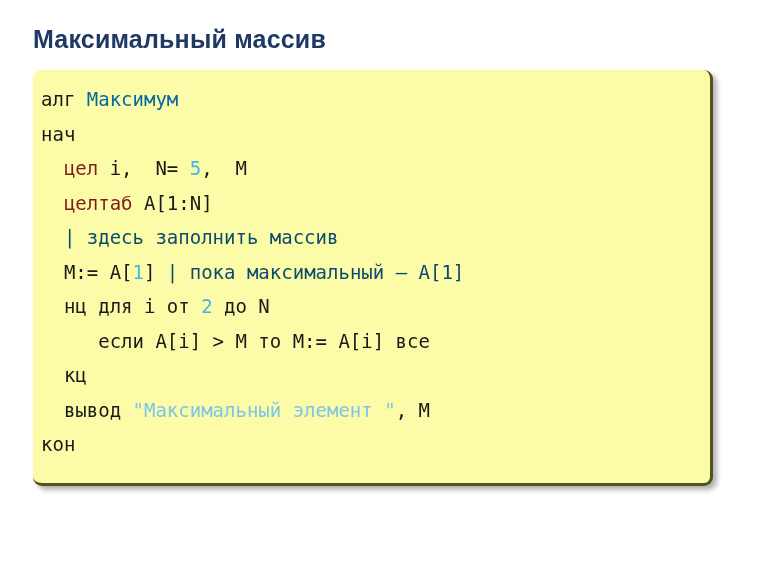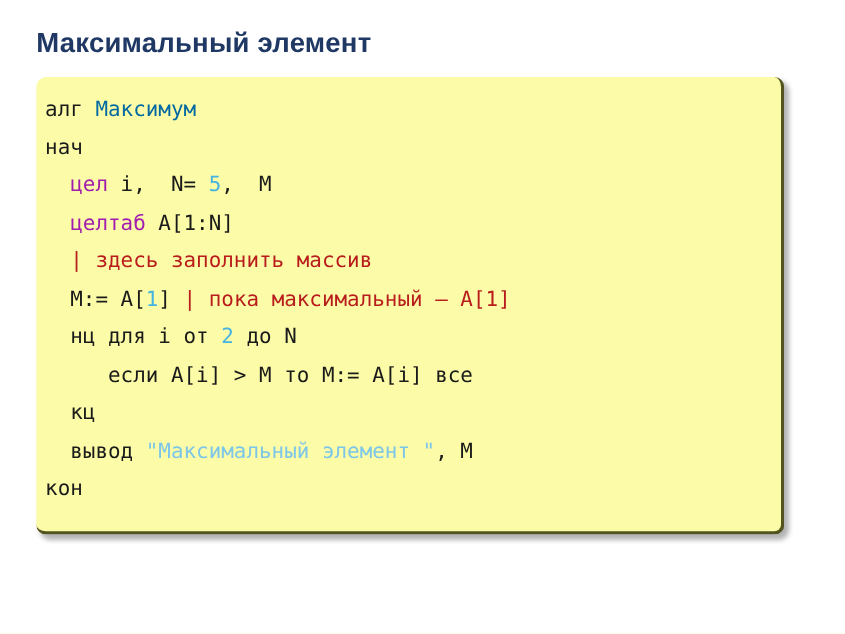--- a/index.html
+++ b/index.html
@@ -62,30 +62,30 @@
     white-space: pre;
   }
 
   .code-line {
     white-space: pre;
     height: 34.5px;
     line-height: 34.5px;
   }
 
   .tok-plain   { color: #1a1a1a; margin-top: 18px; }
-  .tok-keyword { color: #a21caf; }
+  .tok-keyword { color: #7f1d1d; }
   .tok-name    { color: #0369a1; }
   .tok-number  { color: #46b4e0; }
   .tok-string  { color: #7cc6e8; }
-  .tok-comment { color: #b91c1c; }
+  .tok-comment { color: #0c4a6e; }
 </style>
 </head>
 <body>
 
 <div id="slide">
 
-  <div id="slide-title">Максимальный элемент</div>
+  <div id="slide-title">Максимальный массив</div>
 
   <div id="code-panel">
     <div id="code-listing"><div class="code-line"><span class="tok-plain">алг </span><span class="tok-name">Максимум</span></div><div class="code-line"><span class="tok-plain">нач</span></div><div class="code-line"><span class="tok-plain">  </span><span class="tok-keyword">цел</span><span class="tok-plain"> i,  N= </span><span class="tok-number">5</span><span class="tok-plain">,  M</span></div><div class="code-line"><span class="tok-plain">  </span><span class="tok-keyword">целтаб</span><span class="tok-plain"> A[1:N]</span></div><div class="code-line"><span class="tok-plain">  </span><span class="tok-comment">| здесь заполнить массив</span></div><div class="code-line"><span class="tok-plain">  M:= A[</span><span class="tok-number">1</span><span class="tok-plain">] </span><span class="tok-comment">| пока максимальный – A[1]</span></div><div class="code-line"><span class="tok-plain">  нц для i от </span><span class="tok-number">2</span><span class="tok-plain"> до N</span></div><div class="code-line"><span class="tok-plain">     если A[i] &gt; M то M:= A[i] все</span></div><div class="code-line"><span class="tok-plain">  кц</span></div><div class="code-line"><span class="tok-plain">  вывод </span><span class="tok-string">"Максимальный элемент "</span><span class="tok-plain">, M</span></div><div class="code-line"><span class="tok-plain">кон</span></div></div>
   </div>
 
 </div>
 
 </body></html>

